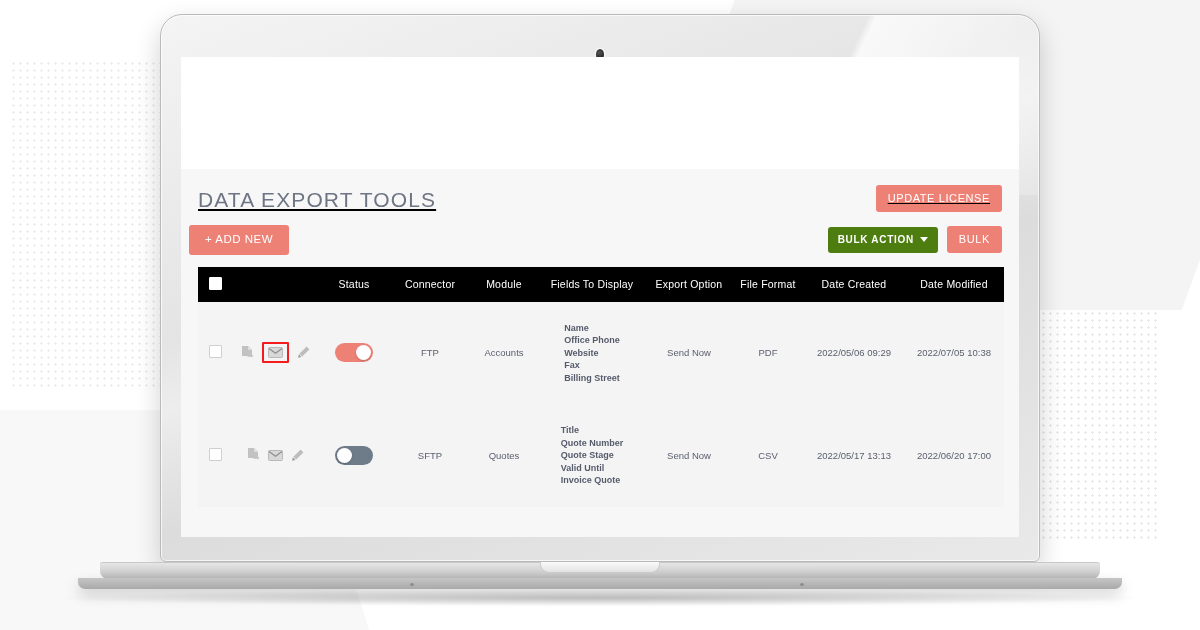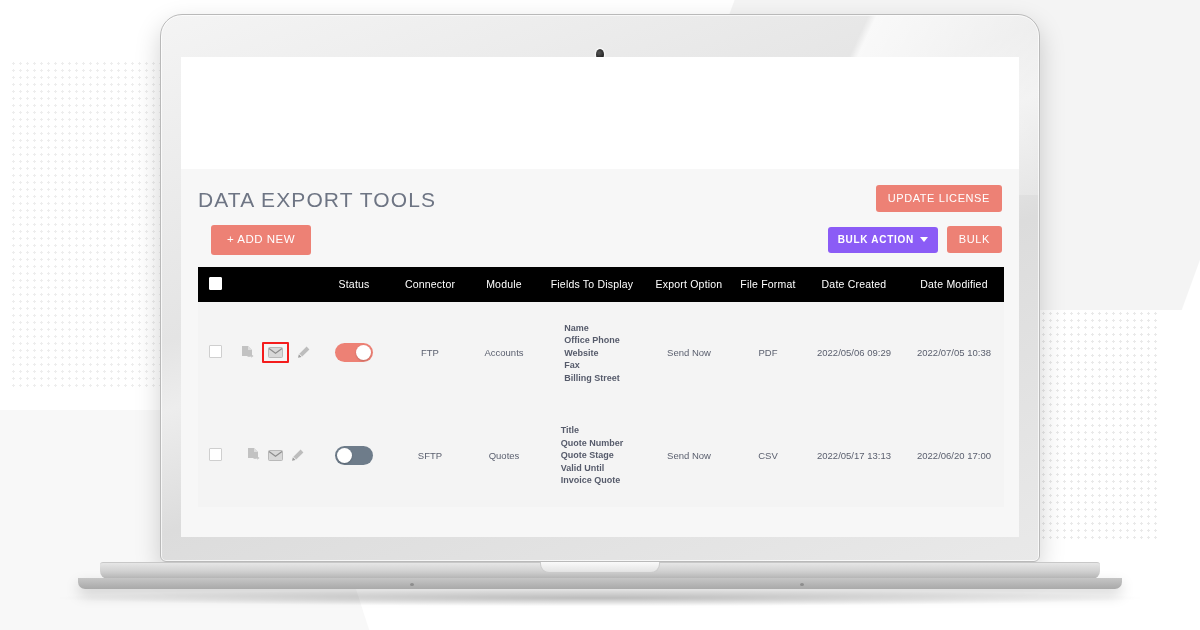--- a/index.html
+++ b/index.html
@@ -144,20 +144,21 @@
 
   
   .app-blank { height: 112px; background: #ffffff; }
   .app-body { background: #f7f7f7; padding: 0 0 0 0; height: 380px; }
 
   .app-head {
     display: flex;
     align-items: flex-start;
     justify-content: space-between;
     padding: 16px 17px 0 17px;
+    text-decoration: underline;
   }
   .page-title {
     font-size: 21px;
     letter-spacing: 1.1px;
     color: #6e7584;
     font-weight: 400;
     margin: 0;
     line-height: 30px;
   }
   .btn {
@@ -168,42 +169,42 @@
     letter-spacing: .6px;
     line-height: 1;
   }
   .btn-coral {
     background: #ed8175;
     color: #ffffff;
     font-size: 11px;
     padding: 8px 12px;
   }
   .btn-dark {
-    background: #8b5cf6;
+    background: #4d7c0f;
     color: #ffffff;
     font-size: 10px;
     font-weight: bold;
     padding: 8px 10px;
     letter-spacing: .7px;
     display: inline-flex;
     align-items: center;
     gap: 6px;
   }
   .caret {
     display: inline-block;
     width: 0; height: 0;
     border-left: 4px solid transparent;
     border-right: 4px solid transparent;
     border-top: 5px solid #ffffff;
   }
   .actions-row {
     display: flex;
     align-items: center;
     justify-content: space-between;
-    padding: 10px 17px 12px 30px;
+    padding: 10px 17px 12px 8px;
   }
   .add-new {
     background: #ed8175;
     color: #fff;
     font-size: 11.5px;
     padding: 9px 16px;
     border-radius: 3px;
     letter-spacing: .5px;
   }
   .right-actions { display: flex; gap: 9px; align-items: center; }

